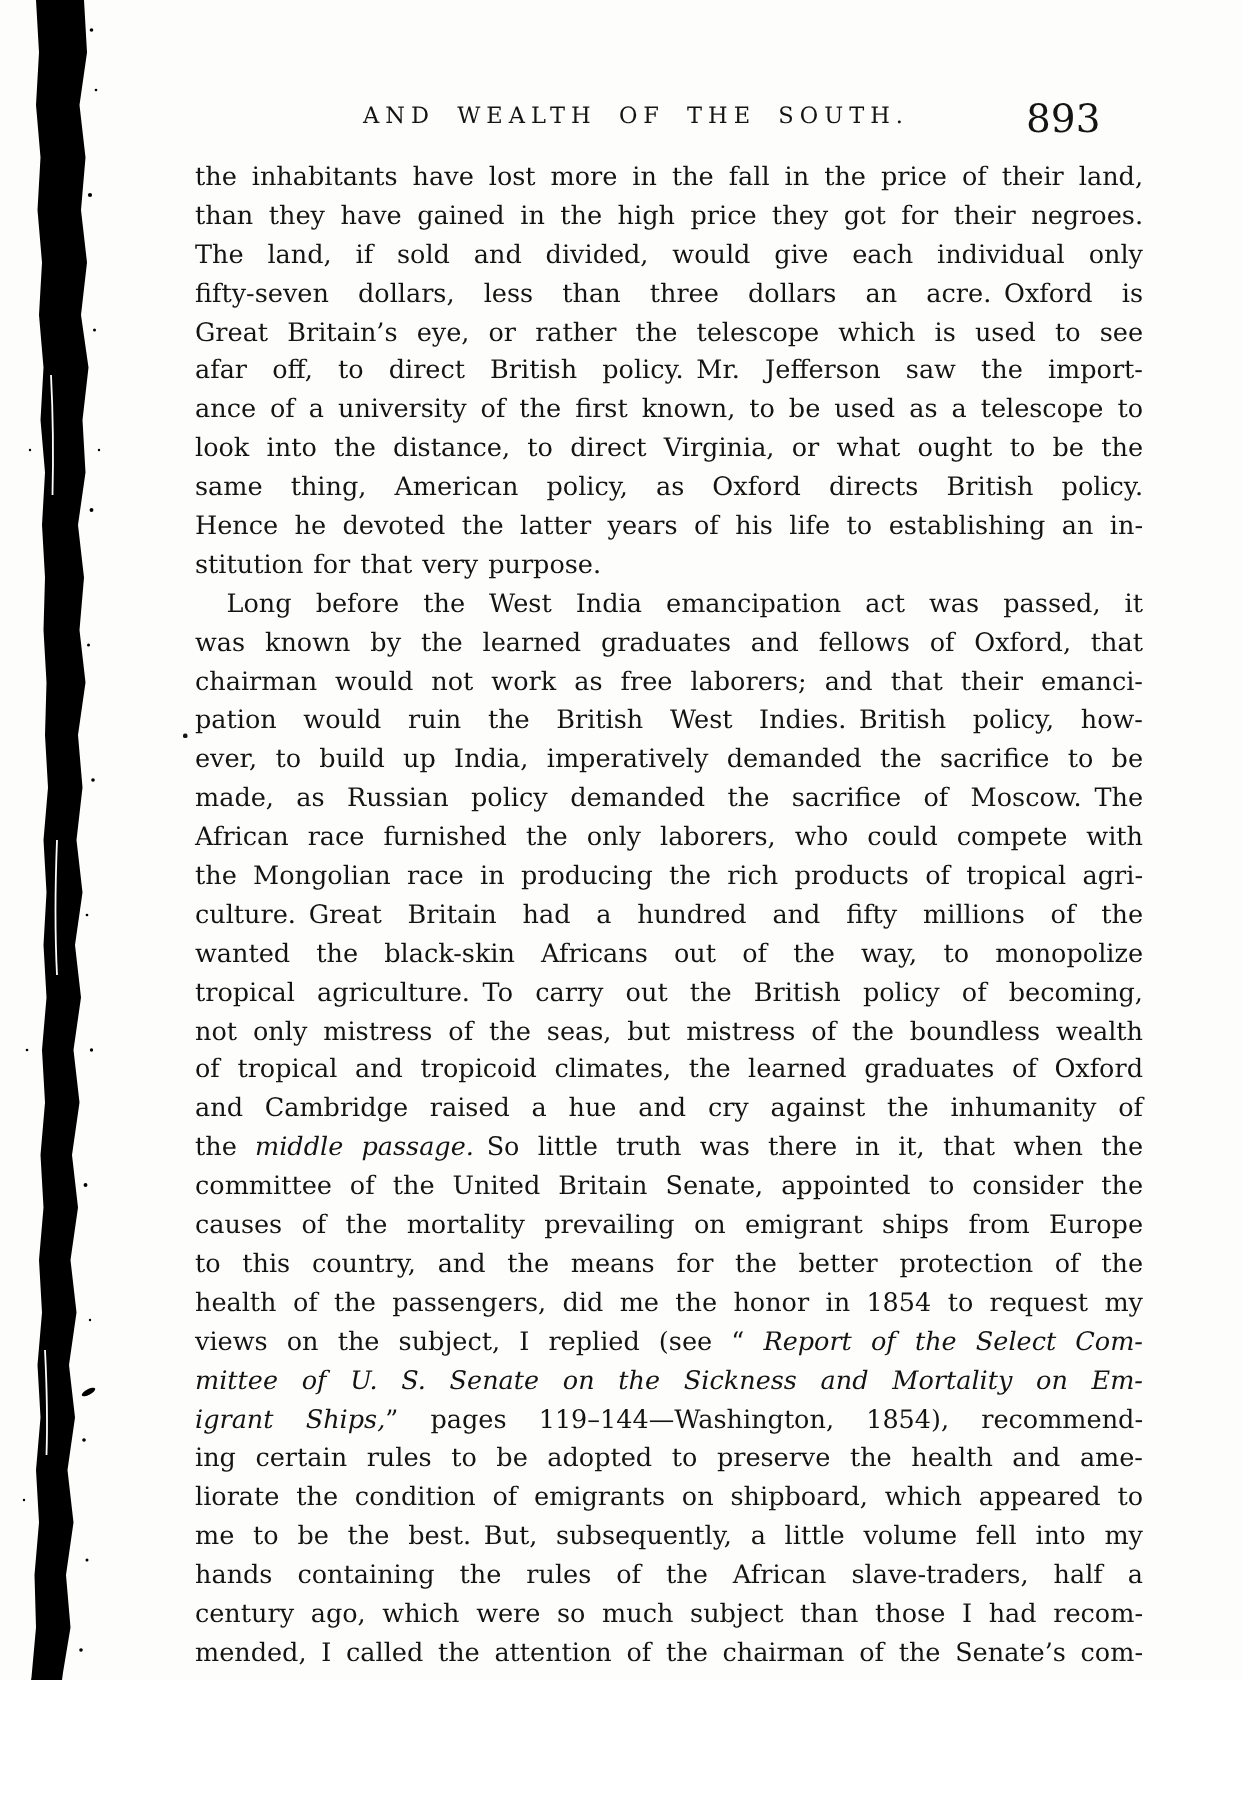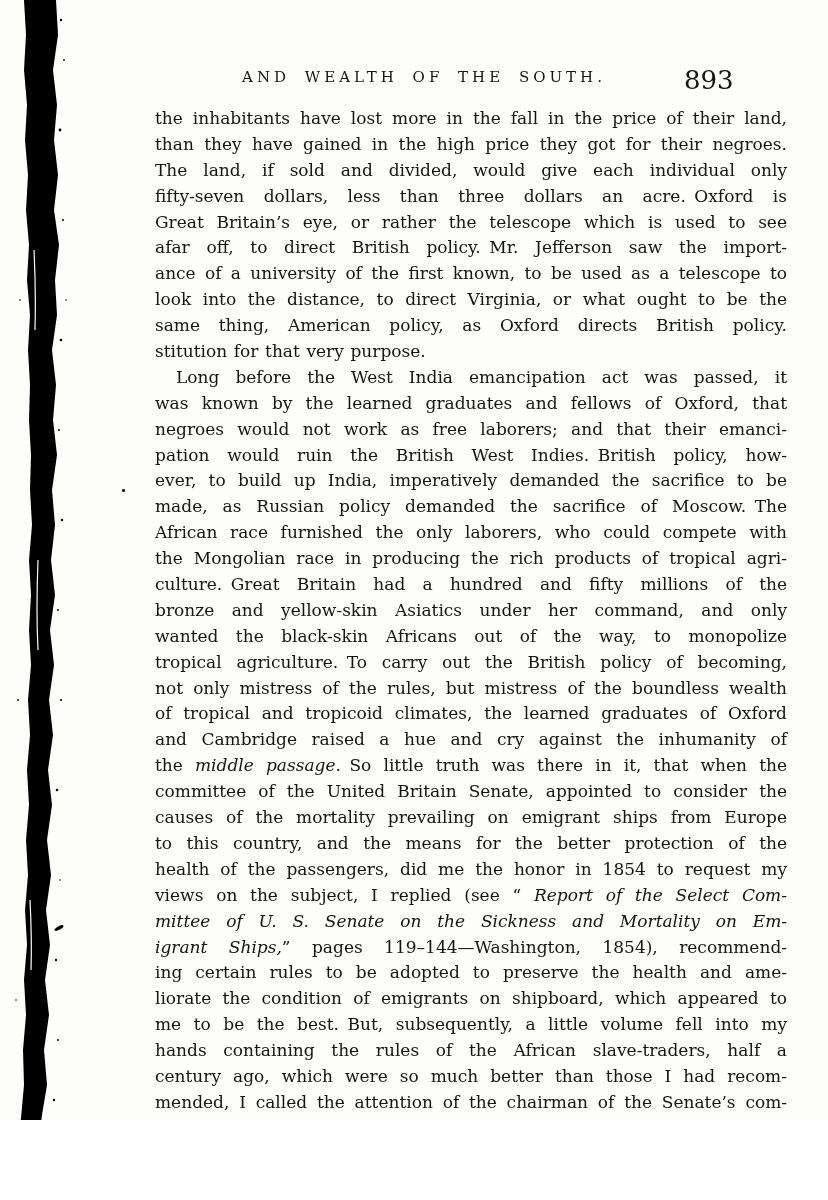--- a/index.html
+++ b/index.html
@@ -20,21 +20,21 @@
     font-size:15px;letter-spacing:4px;word-spacing:6px;white-space:nowrap;
     color:var(--ink);
   }
   .page-number{
     position:absolute;top:67px;left:684px;font-size:26px;line-height:1;
     color:var(--ink);
     text-align:right;
   }
   .body-text{
     position:absolute;top:106px;left:130px;width:632px;
-    font-size:17px;line-height:25.9px;margin-left:25px;
+    font-size:17px;line-height:25.9px;
   }
   .line{
     text-align:justify;
     text-align-last:justify;
     word-spacing:1.2px;
     height:25.9px;overflow:visible;white-space:normal;
   }
   .line.no-just{text-align-last:left;}
   .line.indent{text-indent:21px;}
   .line .it{font-style:italic;}
@@ -95,45 +95,45 @@
   <div class="body-text">
       <div class="line"><span>the inhabitants have lost more in the fall in the price of their land,</span></div>
       <div class="line"><span>than they have gained in the high price they got for their negroes.</span></div>
       <div class="line"><span>The land, if sold and divided, would give each individual only</span></div>
       <div class="line"><span>fifty-seven dollars, less than three dollars an acre. Oxford is</span></div>
       <div class="line"><span>Great Britain’s eye, or rather the telescope which is used to see</span></div>
       <div class="line"><span>afar off, to direct British policy. Mr. Jefferson saw the import-</span></div>
       <div class="line"><span>ance of a university of the first known, to be used as a telescope to</span></div>
       <div class="line"><span>look into the distance, to direct Virginia, or what ought to be the</span></div>
       <div class="line"><span>same thing, American policy, as Oxford directs British policy.</span></div>
+      <div class="line"><span>Hence he devoted the latter years of his life to establishing an in-</span></div>
       <div class="line no-just"><span>stitution for that very purpose.</span></div>
       <div class="line indent"><span>Long before the West India emancipation act was passed, it</span></div>
       <div class="line"><span>was known by the learned graduates and fellows of Oxford, that</span></div>
-      <div class="line"><span>negroes would not work as free laborers; and that their emanci-</span></div>
+      <div class="line"><span>chairman would not work as free laborers; and that their emanci-</span></div>
       <div class="line"><span>pation would ruin the British West Indies. British policy, how-</span></div>
       <div class="line"><span>ever, to build up India, imperatively demanded the sacrifice to be</span></div>
       <div class="line"><span>made, as Russian policy demanded the sacrifice of Moscow. The</span></div>
       <div class="line"><span>African race furnished the only laborers, who could compete with</span></div>
       <div class="line"><span>the Mongolian race in producing the rich products of tropical agri-</span></div>
       <div class="line"><span>culture. Great Britain had a hundred and fifty millions of the</span></div>
-      <div class="line"><span>bronze and yellow-skin Asiatics under her command, and only</span></div>
       <div class="line"><span>wanted the black-skin Africans out of the way, to monopolize</span></div>
       <div class="line"><span>tropical agriculture. To carry out the British policy of becoming,</span></div>
-      <div class="line"><span>not only mistress of the rules, but mistress of the boundless wealth</span></div>
+      <div class="line"><span>not only mistress of the seas, but mistress of the boundless wealth</span></div>
       <div class="line"><span>of tropical and tropicoid climates, the learned graduates of Oxford</span></div>
       <div class="line"><span>and Cambridge raised a hue and cry against the inhumanity of</span></div>
       <div class="line"><span>the </span><span class="it">middle passage.</span><span> So little truth was there in it, that when the</span></div>
       <div class="line"><span>committee of the United Britain Senate, appointed to consider the</span></div>
       <div class="line"><span>causes of the mortality prevailing on emigrant ships from Europe</span></div>
       <div class="line"><span>to this country, and the means for the better protection of the</span></div>
       <div class="line"><span>health of the passengers, did me the honor in 1854 to request my</span></div>
       <div class="line"><span>views on the subject, I replied (see “ </span><span class="it">Report of the Select Com-</span></div>
       <div class="line"><span class="it">mittee of U. S. Senate on the Sickness and Mortality on Em-</span></div>
       <div class="line"><span class="it">igrant Ships,</span><span>” pages 119–144—Washington, 1854), recommend-</span></div>
       <div class="line"><span>ing certain rules to be adopted to preserve the health and ame-</span></div>
       <div class="line"><span>liorate the condition of emigrants on shipboard, which appeared to</span></div>
       <div class="line"><span>me to be the best. But, subsequently, a little volume fell into my</span></div>
       <div class="line"><span>hands containing the rules of the African slave-traders, half a</span></div>
-      <div class="line"><span>century ago, which were so much better than those I had recom-</span></div>
+      <div class="line"><span>century ago, which were so much subject than those I had recom-</span></div>
       <div class="line"><span>mended, I called the attention of the chairman of the Senate’s com-</span></div>
     </div>
 
 </div>
 
 </body></html>

